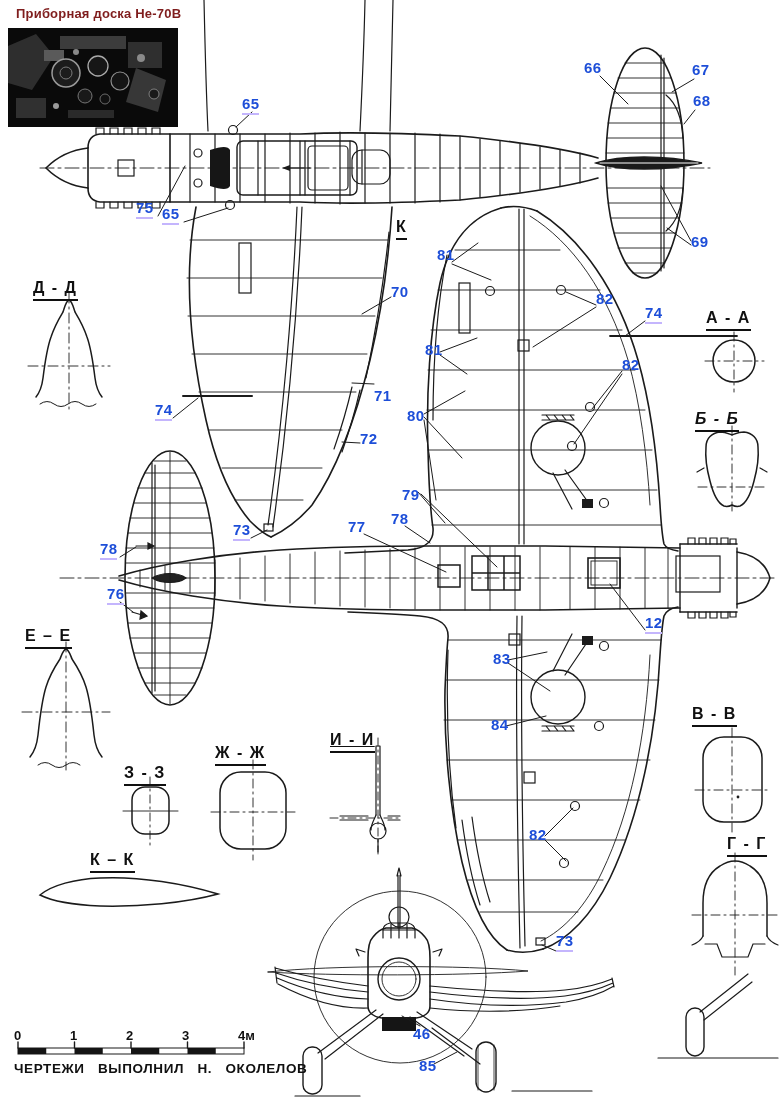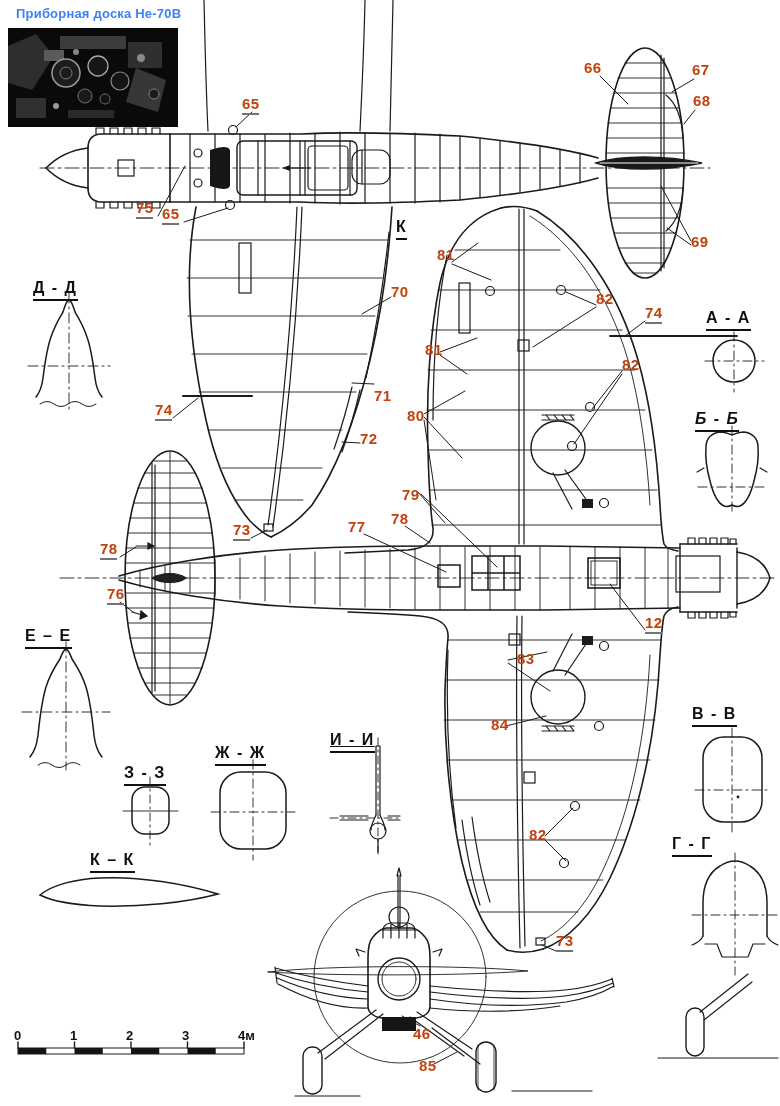--- a/index.html
+++ b/index.html
@@ -3,32 +3,32 @@
 <meta charset="utf-8">
 <style>
   html,body{margin:0;padding:0;}
   body{
     width:780px;height:1106px;position:relative;background:#ffffff;
     font-family:"Liberation Sans", sans-serif;overflow:hidden;
   }
   #canvas{position:absolute;left:0;top:0;width:780px;height:1106px;}
   svg{position:absolute;left:0;top:0;}
   .lbl{
-    position:absolute;font-weight:bold;color:#c2410c;font-size:15px;
+    position:absolute;font-weight:bold;color:#1d4ed8;font-size:15px;
     line-height:1;white-space:nowrap;letter-spacing:.3px;
   }
-  .ul{border-bottom:2px solid #737373;padding-bottom:2px;}
+  .ul{border-bottom:2px solid #c4b5fd;padding-bottom:2px;}
   .sec{
     position:absolute;font-weight:bold;color:#101010;font-size:16px;
     line-height:1;white-space:nowrap;letter-spacing:1.5px;
     border-bottom:2.5px solid #101010;padding-bottom:3px;
   }
   .caption{
     position:absolute;left:16px;top:6px;font-weight:bold;font-size:13px;
-    color:#3b82f6;letter-spacing:.2px;
+    color:#7f1d1d;letter-spacing:.2px;
   }
   .photo{
     position:absolute;left:8px;top:28px;width:170px;height:99px;background:#0a0a0a;
   }
   .tick{
     position:absolute;font-weight:bold;font-size:13px;color:#101010;line-height:1;
   }
   .credit{
     position:absolute;left:14px;top:1061px;font-weight:bold;font-size:13.5px;
     color:#101010;letter-spacing:.6px;word-spacing:9px;white-space:nowrap;
@@ -313,21 +313,21 @@
       <rect x="187.5" y="1048" width="28.25" height="6" fill="#141414" stroke="none"></rect>
       <path d="M18,1042 V1048 M74.5,1042 V1048 M131,1042 V1048 M187.5,1042 V1048 M244,1042 V1048" stroke-width="1.4"></path>
     </g>
   </svg>
 
   <div class="sec" style="left:33px;top:280px;">Д - Д</div>
   <div class="sec" style="left:706px;top:310px;">А - А</div>
   <div class="sec" style="left:695px;top:411px;font-style:italic;">Б - Б</div>
   <div class="sec" style="left:25px;top:628px;">Е – Е</div>
   <div class="sec" style="left:692px;top:706px;">В - В</div>
-  <div class="sec" style="left:672px;top:836px;text-align:center;">Г - Г</div>
+  <div class="sec" style="left:727px;top:836px;text-align:center;">Г - Г</div>
   <div class="sec" style="left:124px;top:765px;">З - З</div>
   <div class="sec" style="left:215px;top:745px;">Ж - Ж</div>
   <div class="sec" style="left:330px;top:732px;text-decoration:underline;">И - И</div>
   <div class="sec" style="left:90px;top:852px;">К – К</div>
   <div class="sec" style="left:396px;top:219px;">К</div>
 
   <div class="lbl ul" style="left:242px;top:96px;">65</div>
   <div class="lbl ul" style="left:136px;top:200px;">75</div>
   <div class="lbl ul" style="left:162px;top:206px;">65</div>
   <div class="lbl" style="left:584px;top:60px;">66</div>
@@ -344,26 +344,27 @@
   <div class="lbl" style="left:425px;top:342px;">81</div>
   <div class="lbl" style="left:622px;top:357px;">82</div>
   <div class="lbl" style="left:407px;top:408px;">80</div>
   <div class="lbl" style="left:402px;top:479px;margin-top:8px;">79</div>
   <div class="lbl ul" style="left:233px;top:522px;">73</div>
   <div class="lbl" style="left:348px;top:519px;">77</div>
   <div class="lbl" style="left:391px;top:511px;">78</div>
   <div class="lbl ul" style="left:100px;top:541px;">78</div>
   <div class="lbl ul" style="left:100px;top:586px;margin-left:7px;">76</div>
   <div class="lbl ul" style="left:645px;top:615px;">12</div>
-  <div class="lbl" style="left:493px;top:651px;margin-left:24px;">83</div>
+  <div class="lbl" style="left:493px;top:651px;">83</div>
   <div class="lbl" style="left:491px;top:717px;">84</div>
   <div class="lbl" style="left:529px;top:827px;">82</div>
   <div class="lbl ul" style="left:556px;top:933px;">73</div>
   <div class="lbl" style="left:413px;top:1026px;">46</div>
   <div class="lbl" style="left:419px;top:1058px;">85</div>
 
   <div class="tick" style="left:14px;top:1029px;">0</div>
   <div class="tick" style="left:70px;top:1029px;">1</div>
   <div class="tick" style="left:126px;top:1029px;">2</div>
   <div class="tick" style="left:182px;top:1029px;">3</div>
   <div class="tick" style="left:238px;top:1029px;">4м</div>
+  <div class="credit">ЧЕРТЕЖИ ВЫПОЛНИЛ Н. ОКОЛЕЛОВ</div>
 
 </div>
 
 </body></html>

